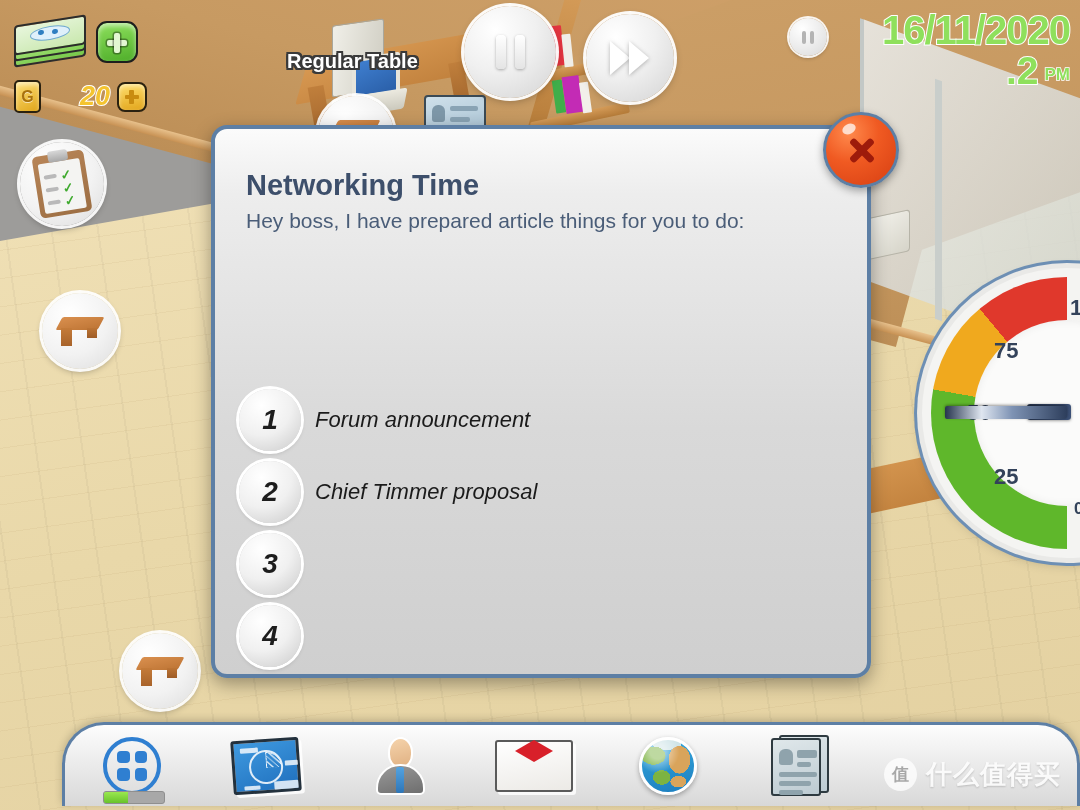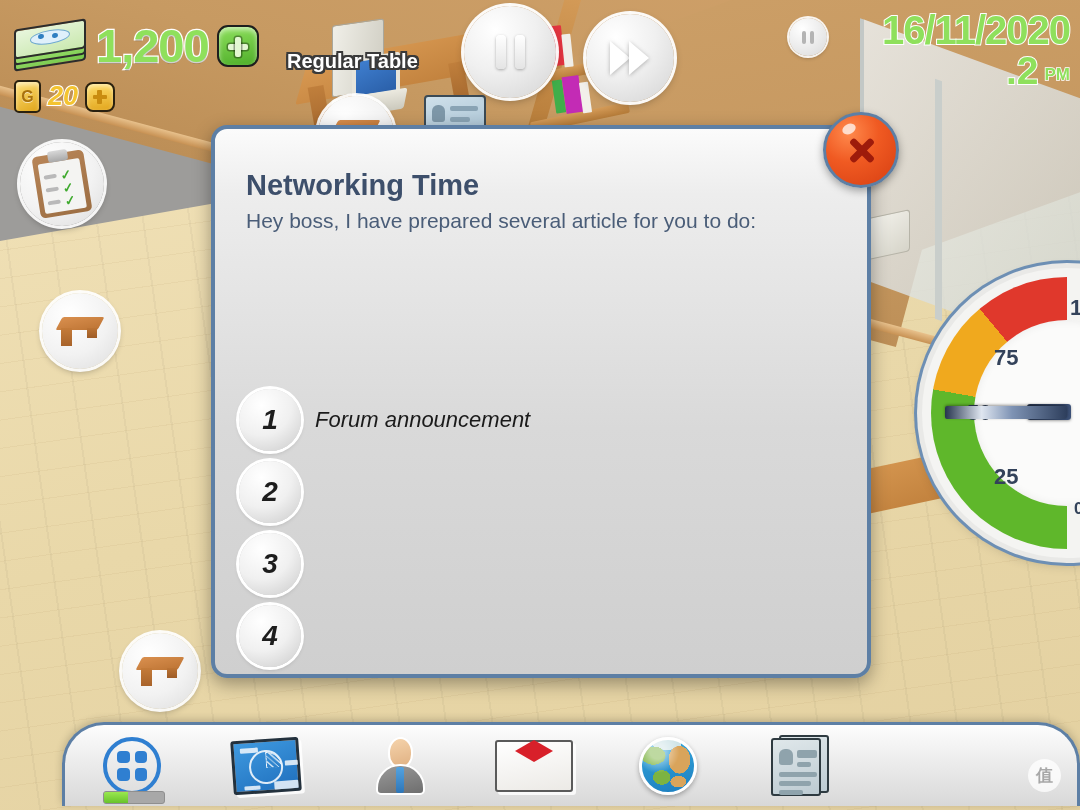--- a/index.html
+++ b/index.html
@@ -143,21 +143,21 @@
     width:27px; height:33px; border-radius:5px;
     border:2.5px solid #2a2110;
     background:linear-gradient(150deg,#ffe178,#e0a519);
     display:flex; align-items:center; justify-content:center;
     font-size:16px; font-weight:bold; color:#a9720c;
     text-shadow:0 1px 0 rgba(255,255,255,.6);
     box-shadow:inset 0 3px 4px rgba(255,255,255,.5);
   }
   .gold-val {
     font-size:27px; font-weight:bold; font-style:italic; color:#f4c430;
-    -webkit-text-stroke:2px #ffffff; paint-order:stroke fill;
+    -webkit-text-stroke:2px #ffffff; paint-order:stroke fill;margin-left:32px;
   }
   .gold-plus {
     width:30px; height:30px; border-radius:8px;
     border:2.5px solid #2a2110;
     background:linear-gradient(170deg,#ffdf6e,#e2a51b);
     position:relative; box-shadow:inset 0 2px 4px rgba(255,255,255,.5);
   }
   .gold-plus::before, .gold-plus::after {
     content:""; position:absolute; background:#c98c10; border-radius:1px;
   }
@@ -488,21 +488,20 @@
 
 <div class="hud-money">
   <div class="cash-icon">
     <div class="bill b1"></div>
     <div class="bill b2"></div>
     <div class="bill b3"></div>
     <div class="oval"></div>
     <div class="dot" style="left:24px;top:12px;"></div>
     <div class="dot" style="left:38px;top:11px;"></div>
   </div>
-  <div class="money-val">1,200</div>
   <div class="plus-btn"></div>
 </div>
 
 <div class="hud-gold">
   <div class="gold-bar">G</div>
   <div class="gold-val">20</div>
   <div class="gold-plus"></div>
 </div>
 
 <div class="circ-icon" style="left:20px;top:142px;width:84px;height:84px;">
@@ -572,39 +571,40 @@
   <div class="time-row">
     <div class="time-val">.2</div>
     <div class="time-mer">PM</div>
   </div>
 </div>
 
 <div id="gauge">
   <div class="gauge-ring"></div>
   <div class="gauge-hole"></div>
   <span class="gauge-tick" style="left:148px;top:27px;">100</span>
-  <span class="gauge-tick" style="left:72px;top:77px;">75</span>
+  <span class="gauge-tick" style="left:72px;top:70px;">75</span>
   <span class="gauge-tick" style="left:45px;top:132px;">50</span>
   <span class="gauge-tick" style="left:72px;top:196px;">25</span>
   <span class="gauge-tick" style="left:152px;top:231px;font-size:17px;">0</span>
 
   <div class="needle-tail"></div>
   <div class="gauge-needle" style="transform: rotate(180deg);"></div>
 </div>
 
 <div id="dialog">
   <div class="dlg-title">Networking Time</div>
-  <div class="dlg-sub">Hey boss, I have prepared several article for you to do:</div>
+  <div class="dlg-sub">Hey boss, I have prepared article things for you to do:</div>
   <div class="task-list">
     <div class="task-row">
       <div class="task-num">1</div>
       <div class="task-text">Forum announcement</div>
     </div>
     <div class="task-row">
       <div class="task-num">2</div>
+      <div class="task-text">Chief Timmer proposal</div>
     </div>
     <div class="task-row">
       <div class="task-num">3</div>
     </div>
     <div class="task-row">
       <div class="task-num">4</div>
     </div>
   </div>
 </div>
 
@@ -670,14 +670,15 @@
         <div class="ln" style="left:24px;top:22px;width:14px;height:5px;"></div>
         <div class="ln" style="left:6px;top:32px;width:38px;height:5px;"></div>
         <div class="ln" style="left:6px;top:41px;width:32px;height:5px;"></div>
         <div class="ln" style="left:6px;top:50px;width:24px;height:5px;"></div>
       </div>
     </div>
   </div>
 
   <div class="watermark">
     <div class="wm-badge">值</div>
+    <div class="wm-text">什么值得买</div>
   </div>
 </div>
 
 </body></html>

